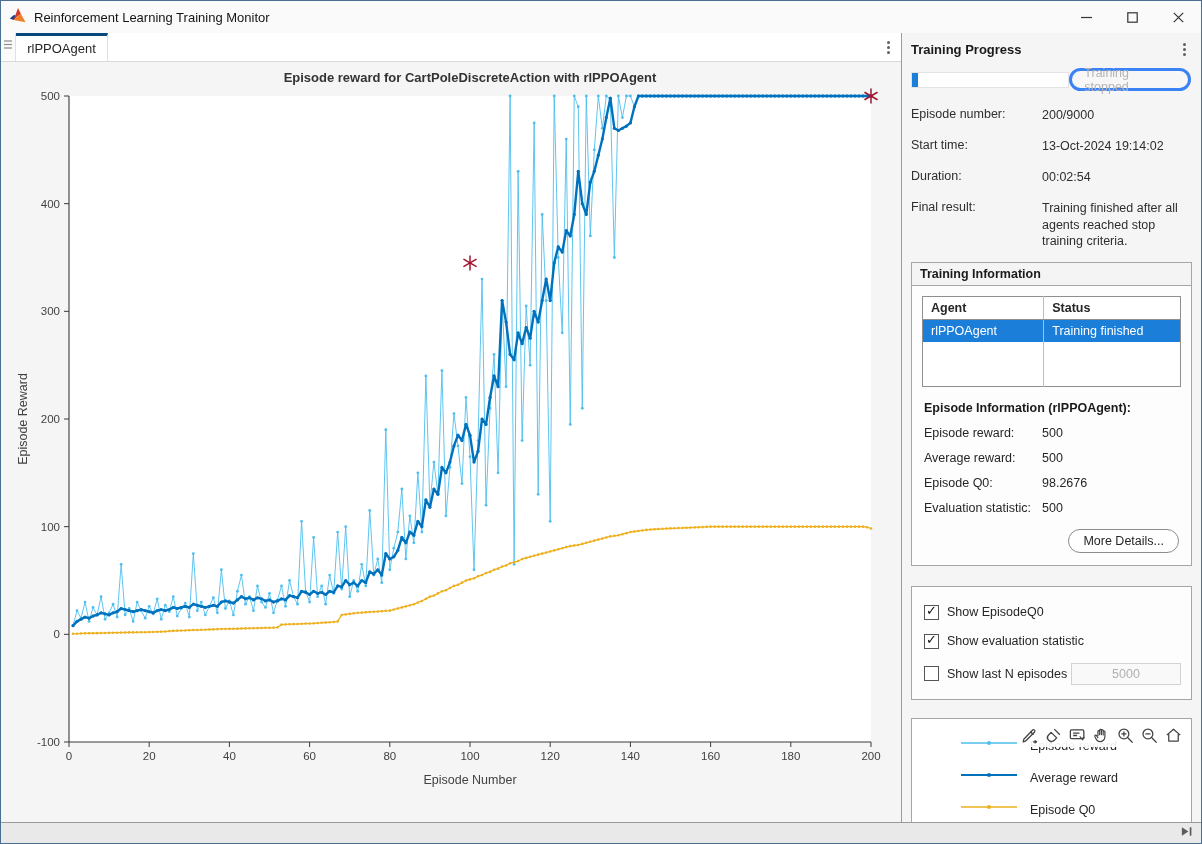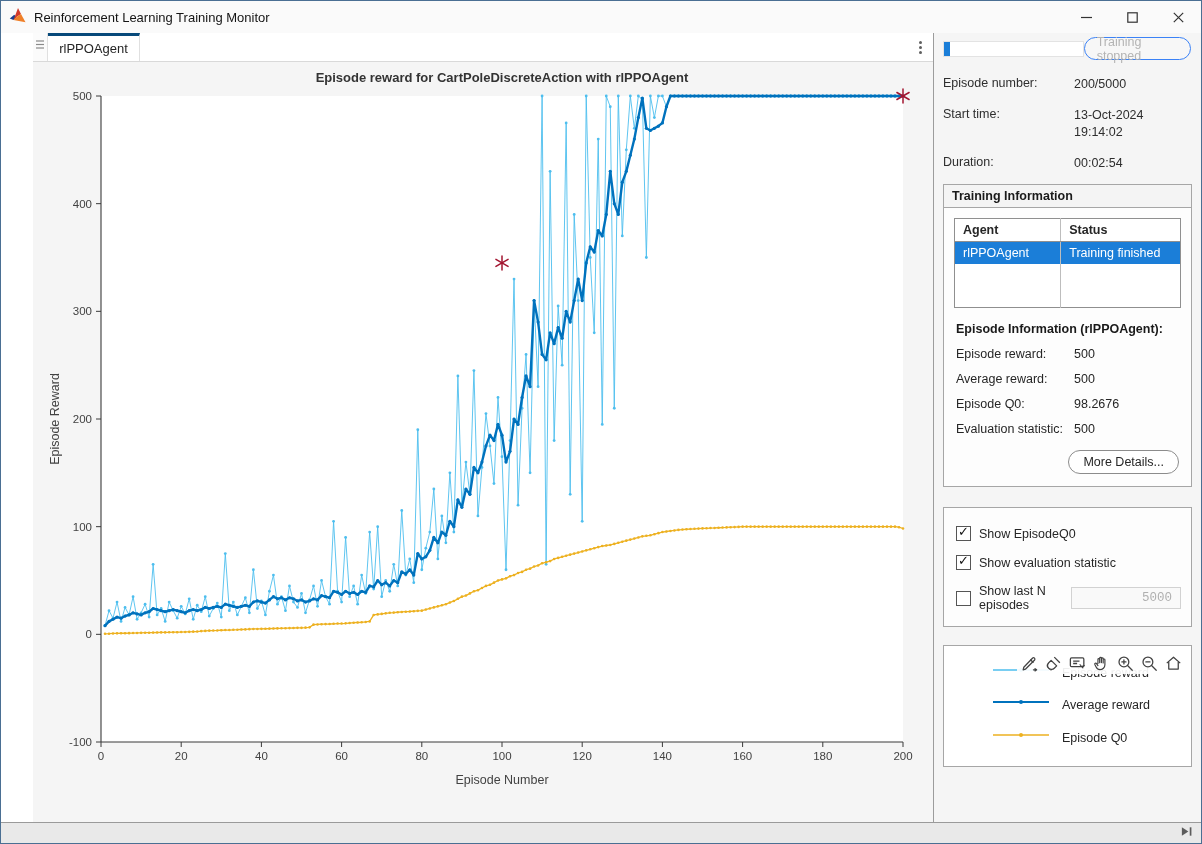--- a/index.html
+++ b/index.html
@@ -13,21 +13,21 @@
   .titlebar .title { font-size:13px; color:#141414; }
   .win-controls { margin-left:auto; display:flex; height:100%; }
   .win-btn { width:46px; height:100%; display:flex; align-items:center; justify-content:center; color:#333; font-size:14px; cursor:default; }
   .win-btn svg { display:block; }
 
   
   .toolstrip { height:23px; background:#07497a; display:flex; align-items:center; flex:0 0 auto; }
   .toolstrip .ts-label { color:#fff; font-weight:bold; font-size:11.5px; letter-spacing:.2px; padding-left:9px; }
 
   
-  .main { flex:1 1 auto; display:flex; min-height:0;padding-left:32px; }
+  .main { flex:1 1 auto; display:flex; min-height:0; }
   .left-panel { width:901px; flex:0 0 auto; border-right:1px solid #9c9c9c; display:flex; flex-direction:column; background:#f5f5f5; }
 
   .tab-strip { height:29px; background:#fff; display:flex; align-items:stretch; border-bottom:1px solid #d9d9d9; flex:0 0 auto; }
   .tab-handle { width:15px; border-right:1px solid #e0e0e0; display:flex; align-items:flex-start; justify-content:center; padding-top:7px; background:#fbfbfb; }
   .doc-tab { width:92px; background:#fff; border-top:3px solid #07497a; border-right:1px solid #e0e0e0; display:flex; align-items:center; justify-content:center; font-size:13px; color:#262626; }
   .tab-filler { flex:1; }
   .kebab { width:26px; display:flex; flex-direction:column; gap:2px; align-items:center; justify-content:center; }
   .kebab i { width:3px; height:3px; background:#5f5f5f; border-radius:50%; display:block; }
 
   .figure-area { position:relative; flex:1; background:#f5f5f5; }
@@ -35,21 +35,21 @@
 
   
   .right-panel { flex:1; background:#f5f5f5; display:flex; flex-direction:column; min-width:0; overflow:hidden; }
   .rp-header { display:flex; align-items:center; padding:7px 4px 6px 9px; }
   .rp-header .rp-title { font-weight:bold; font-size:13px; color:#1a1a1a; }
   .rp-header .kebab { margin-left:auto; height:18px; }
 
   .progress-row { display:flex; align-items:center; margin:4px 10px 2px 9px; }
   .pbar { width:160px; height:16px; background:#fff; border:1px solid #e3e3e3; position:relative; }
   .pbar .fill { position:absolute; left:0; top:0; bottom:0; background:#1b7ed8; }
-  .btn-stopped { margin-left:auto; height:23px; padding:0 12px; border:1px solid #3b82f6; border-radius:12px; background:#f7f7f7; color:#b4b4b4; font-size:12.5px; display:flex; align-items:center; }
+  .btn-stopped { margin-left:auto; height:23px; padding:0 12px; border:3px solid #3b82f6; border-radius:12px; background:#f7f7f7; color:#b4b4b4; font-size:12.5px; display:flex; align-items:center; }
 
   .kv { display:grid; grid-template-columns:131px 1fr; margin:14px 12px 0 9px; align-items:start; }
   .kv .k { color:#2e2e2e; }
   .kv .v { color:#2e2e2e; line-height:1.35; }
 
   .panel { margin:12px 9px 8px 9px; border:1px solid #a6a6a6; background:#fdfdfd; }
   .panel-hd { padding:4px 8px; font-weight:bold; color:#1a1a1a; background:#f4f4f4; border-bottom:1px solid #a6a6a6; }
   .panel-bd { padding:10px 10px 12px 10px; }
 
   table.agents { width:100%; border-collapse:collapse; border:1px solid #8f8f8f; background:#fff; }
@@ -60,21 +60,21 @@
   tr.filler td { height:44px; background:#fff; }
 
   .ep-title { font-weight:bold; margin:14px 0 2px 2px; color:#1a1a1a; }
   .kv2 { display:grid; grid-template-columns:118px 1fr; margin:11px 0 0 2px; }
   .btn-more { margin:14px 2px 0 auto; display:block; height:24px; padding:0 14px; border:1px solid #8c8c8c; border-radius:12px; background:#fff; color:#262626; font-size:12.5px; font-family:inherit; }
 
   .opt-row { display:flex; align-items:center; margin:8px 0 14px 2px; }
   .opt-row:last-child { margin-bottom:6px; }
   .cb { width:15px; height:15px; border:1px solid #555; background:#fff; margin-right:8px; flex:0 0 auto; position:relative; }
   .cb.checked::after { content:"\2713"; font-family:"DejaVu Sans",sans-serif; font-weight:bold; font-size:13px; color:#111; position:absolute; left:1px; top:-3px; }
-  .lastn-input { margin-left:auto; width:110px; height:22px; border:1px solid #d2d2d2; background:#f9f9f9; color:#b0b0b0; text-align:right; padding:0 8px; font-size:12.5px; font-family:Liberation Mono, monospace; }
+  .lastn-input { margin-left:auto; width:110px; height:22px; border:1px solid #d2d2d2; background:#f9f9f9; color:#b0b0b0; text-align:center; padding:0 8px; font-size:12.5px; font-family:Liberation Sans, sans-serif; }
 
   .legend-panel { position:relative; margin:10px 9px 0 9px; border:1px solid #a6a6a6; background:#fff; padding:10px 8px 10px 8px; }
   .lg-row { display:flex; align-items:center; margin:3px 0 10px 40px; }
   .lg-row:last-child { margin-bottom:2px; }
   .lg-sample { width:58px; height:14px; flex:0 0 auto; margin-right:12px; }
   .lg-label { font-size:12.5px; color:#262626; line-height:1.3;margin-top:6px; }
 
   .axtoolbar { position:absolute; top:6px; right:6px; display:flex; background:rgba(255,255,255,.92); }
   .axbtn { width:24px; height:22px; display:flex; align-items:center; justify-content:center; color:#424242; }
   .axbtn svg { display:block; }
@@ -791,39 +791,51 @@
             <line x1="462.938" y1="197.38333333333333" x2="475.062" y2="204.38333333333333" stroke="#A2142F" stroke-width="1.5" stroke-linecap="round"></line>
             <line x1="462.938" y1="204.38333333333333" x2="475.062" y2="197.38333333333333" stroke="#A2142F" stroke-width="1.5" stroke-linecap="round"></line>
             <line x1="870" y1="27" x2="870" y2="41" stroke="#A2142F" stroke-width="1.5" stroke-linecap="round"></line>
             <line x1="863.938" y1="30.5" x2="876.062" y2="37.5" stroke="#A2142F" stroke-width="1.5" stroke-linecap="round"></line>
             <line x1="863.938" y1="37.5" x2="876.062" y2="30.5" stroke="#A2142F" stroke-width="1.5" stroke-linecap="round"></line>
           </svg>
       </div>
     </div>
 
     <div class="right-panel">
+      <div class="rp-header">
+        <span class="rp-title">Training Progress</span>
+        <div class="kebab">
+            <i></i>
+            <i></i>
+            <i></i>
+          </div>
+      </div>
 
       <div class="progress-row">
         <div class="pbar">
             <div class="fill" id="pfill" style="width: 4%;"></div>
           </div>
         <div class="btn-stopped">Training stopped</div>
       </div>
 
       <div class="kv">
         <span class="k">Episode number:</span>
-        <span class="v">200/5000</span>
+        <span class="v">200/9000</span>
       </div>
       <div class="kv">
         <span class="k">Start time:</span>
         <span class="v">13-Oct-2024 19:14:02</span>
       </div>
       <div class="kv">
         <span class="k">Duration:</span>
         <span class="v">00:02:54</span>
+      </div>
+      <div class="kv">
+        <span class="k">Final result:</span>
+        <span class="v" style="max-width:172px">Training finished after all agents reached stop training criteria.</span>
       </div>
 
       <div class="panel">
         <div class="panel-hd">Training Information</div>
         <div class="panel-bd">
           <table class="agents">
             <thead>
               <tr>
                 <th style="width:47%">Agent</th>
                 <th>Status</th>

